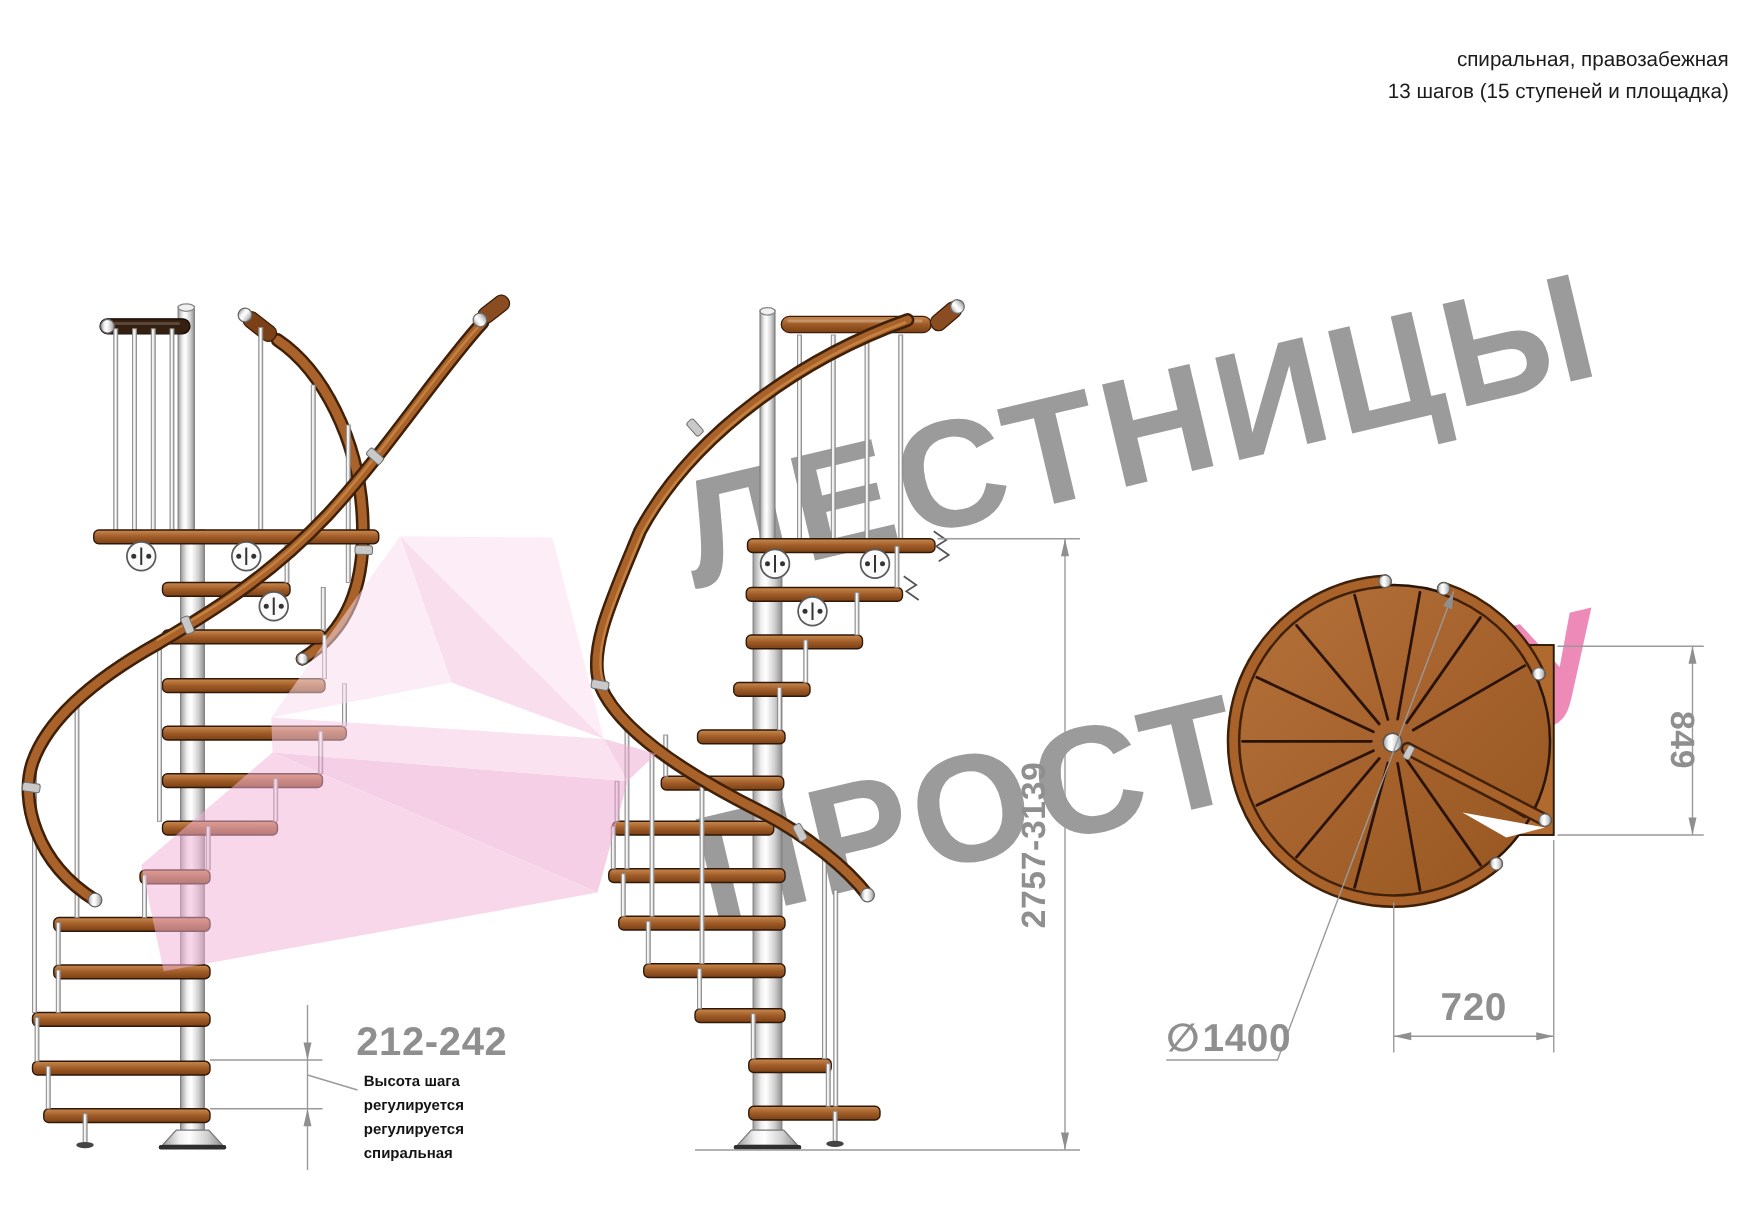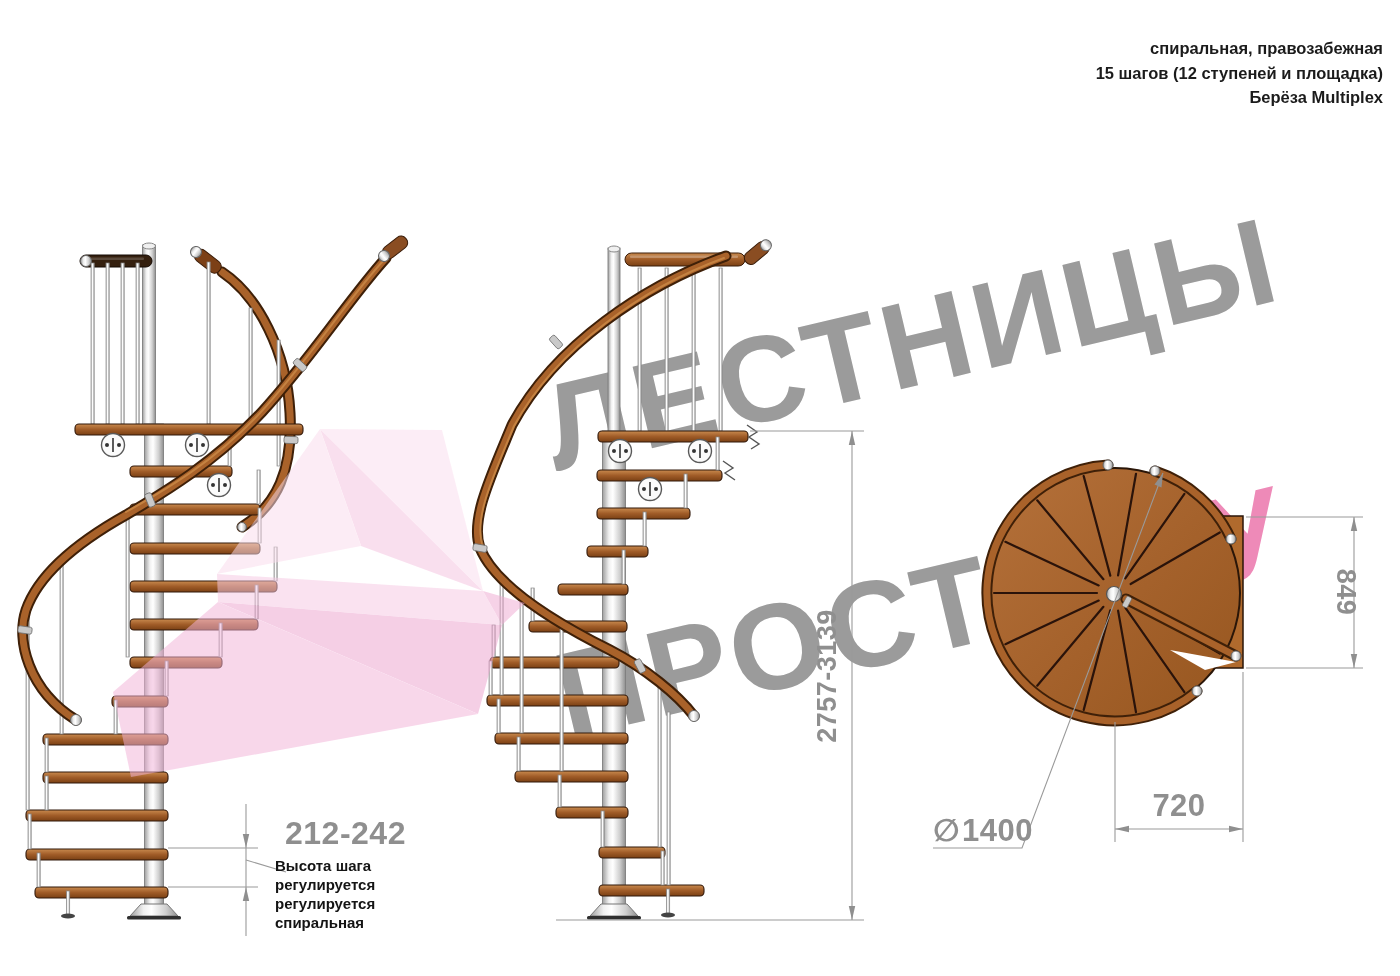--- a/index.html
+++ b/index.html
@@ -1,20 +1,20 @@
 <!DOCTYPE html>
 <html><head>
 <meta charset="utf-8">
 <style>
   html,body{margin:0;padding:0;background:#fff;}
   #page{position:relative;width:1400px;height:976px;background:#ffffff;overflow:hidden;
         font-family:"Liberation Sans","DejaVu Sans",sans-serif;}
   
   #title-block{position:absolute;top:36px;right:17px;text-align:right;
-               font-size:16.5px;line-height:24.5px;color:#1b1b1b;font-weight:700;}
+               font-size:16.5px;line-height:24.5px;color:#1b1b1b;font-weight:400;}
   
   .wm{position:absolute;font-weight:bold;font-size:122px;letter-spacing:5px;
       white-space:nowrap;transform:rotate(-13.3deg);transform-origin:0 0;color:#9b9b9b;
       user-select:none;}
   #wm-line1{left:530px;top:362px;}
   #wm-line2{left:542px;top:630px;}
   #wm-line2 .pink{color:#ee8ab8;}
   
   svg{position:absolute;left:0;top:0;}
   .rod{width:3.2px;fill:url(#met);stroke:#8b8b8b;stroke-width:.7;}
@@ -22,21 +22,21 @@
   .pole{fill:url(#met);stroke:#7e7e7e;stroke-width:.9;}
   .dim{stroke:#9a9a9a;stroke-width:1.1;fill:none;}
   .dimarr{fill:#8f8f8f;stroke:none;}
   .dimtxt{fill:#8f8f8f;font-weight:bold;letter-spacing:.5px;}
   .raildk{fill:none;stroke:#3f2008;stroke-width:11;stroke-linecap:round;}
   .railwd{fill:none;stroke:#a9622a;stroke-width:7;stroke-linecap:round;}
   .railhi{fill:none;stroke:#d0904c;stroke-width:2;stroke-linecap:round;opacity:.7;}
   .cap{fill:url(#met);stroke:#666;stroke-width:1;}
   .wedge{stroke:#2a130a;stroke-width:2.2;stroke-linecap:round;}
   
-  #note{position:absolute;left:275px;top:856px;font-size:15px;font-weight:600;
+  #note{position:absolute;left:291px;top:856px;font-size:12px;font-weight:600;
         line-height:19px;color:#141414;}
   
   #arrow-svg{pointer-events:none;}
 </style>
 </head>
 <body>
 
 <div id="page">
 
   <div class="wm" id="wm-line1">ЛЕСТНИЦЫ</div>
@@ -315,22 +315,21 @@
       <polygon points="320,429 361,546 217,574" fill="#fadcec"></polygon>
       <polygon points="217,574 483,591 502,625 218,602" fill="#f6c8e3"></polygon>
       <polygon points="483,591 525,603 502,625" fill="#efaad2"></polygon>
       <polygon points="218,602 502,625 496,648 478,714" fill="#eda4cf"></polygon>
       <polygon points="218,602 478,714 131,777 113,692" fill="#f2b3d8"></polygon>
     </g>
   </svg>
 
   <div id="title-block">
     <div>спиральная, правозабежная</div>
-    <div>15 шагов (12 ступеней и площадка)</div>
-    <div>Берёза Multiplex</div>
+    <div>13 шагов (15 ступеней и площадка)</div>
   </div>
 
   <div id="note">
     <div>Высота шага</div>
     <div>регулируется</div>
     <div>регулируется</div>
     <div>спиральная</div>
   </div>
 
 </div>

